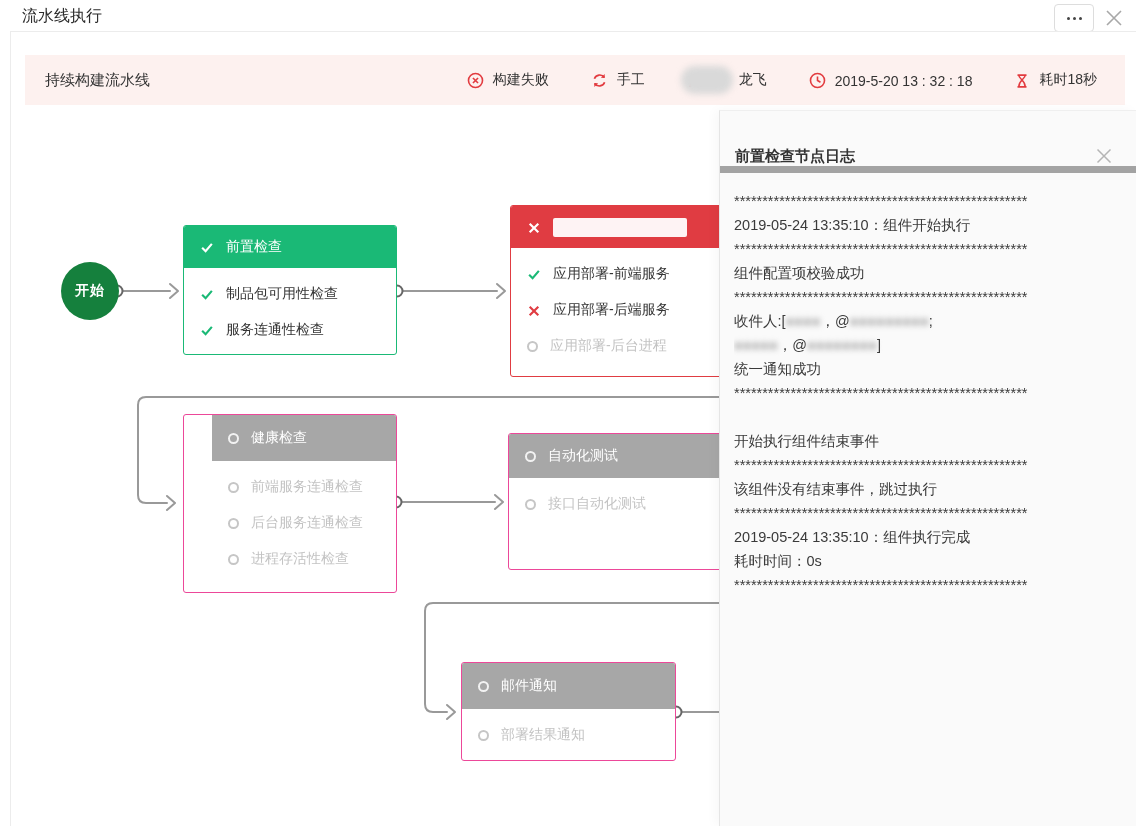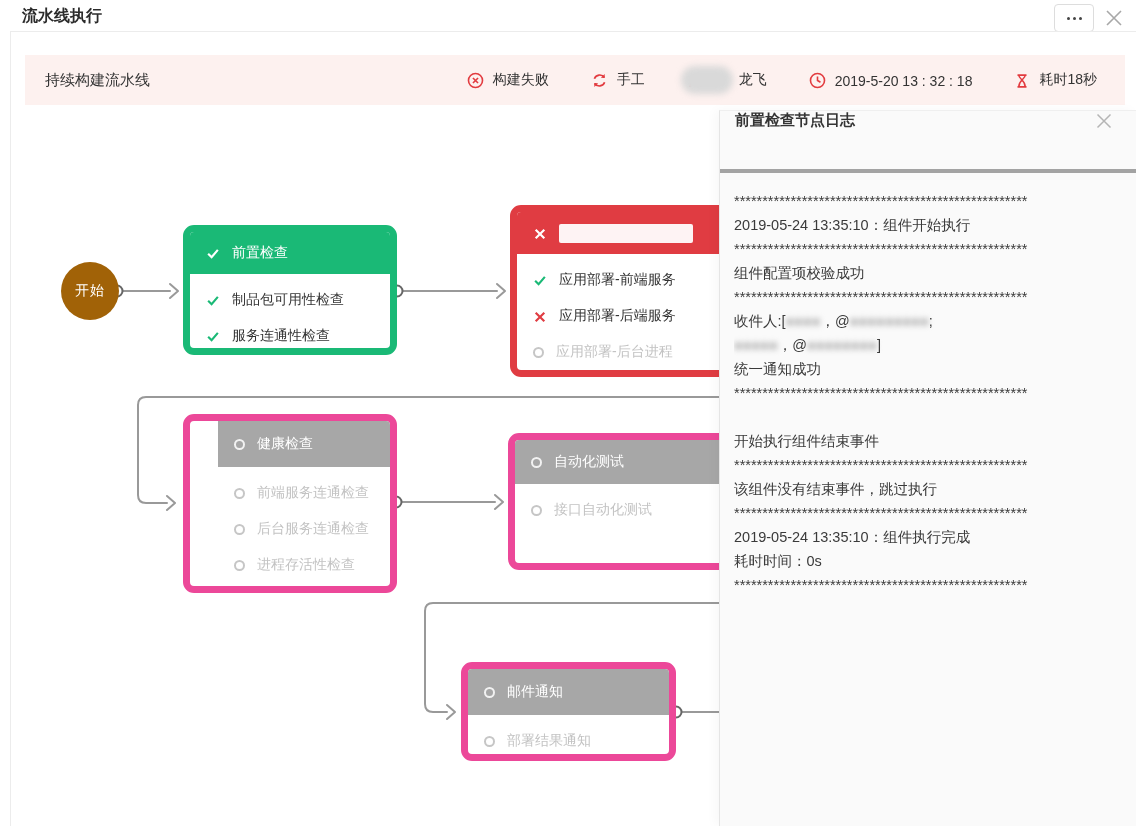--- a/index.html
+++ b/index.html
@@ -1,61 +1,61 @@
 <!DOCTYPE html>
 <html><head>
 <meta charset="utf-8">
 <style>
   html,body{margin:0;padding:0;background:#fff;}
   body{width:1136px;height:826px;position:relative;overflow:hidden;
        font-family:"Liberation Sans","DejaVu Sans",sans-serif;color:#333;}
   
-  .win-title{position:absolute;left:22px;top:6px;font-size:16px;font-weight:bold;color:#2b2b2b;}
+  .win-title{position:absolute;left:22px;top:6px;font-size:16px;font-weight:normal;color:#2b2b2b;}
   .more-btn{position:absolute;left:1054px;top:4px;width:38px;height:26px;border:1px solid #ddd;
             border-radius:4px;background:#fff;display:flex;align-items:center;justify-content:center;gap:3px;cursor:pointer;}
   .more-btn i{width:3px;height:3px;border-radius:50%;background:#444;}
   .win-close{position:absolute;left:1103px;top:7px;width:22px;height:22px;cursor:pointer;}
   .divider-h{position:absolute;left:10px;right:0;top:31px;height:1px;background:#ececec;}
   .edge-v{position:absolute;left:10px;top:31px;bottom:0;width:1px;background:#ececec;}
   
   .pipe-bar{position:absolute;left:25px;top:55px;width:1100px;height:50px;background:#fdf1ef;
             display:flex;align-items:center;font-size:14px;color:#333;}
   .pipe-name{margin-left:20px;font-size:15px;color:#333;}
   .bar-right{margin-left:auto;margin-right:28px;display:flex;align-items:center;gap:42px;}
   .bar-item{display:flex;align-items:flex-end;gap:9px;white-space:nowrap;}
   .bar-item svg{display:block;}
   .op-wrap{position:relative;display:flex;align-items:center;}
   .op-name{margin-left:26px;position:relative;z-index:0;}
   .op-blur{position:absolute;left:-6px;top:-5px;width:52px;height:28px;background:#d9d9d9;
            border-radius:14px;filter:blur(3px);z-index:1;}
   .flow-svg{position:absolute;left:0;top:0;z-index:1;pointer-events:none;}
   .start-node{position:absolute;left:61px;top:262px;width:58px;height:58px;border-radius:50%;
-              background:#a16207;color:#fff;font-size:14px;font-weight:normal;
+              background:#15803d;color:#fff;font-size:14px;font-weight:bold;
               display:flex;align-items:center;justify-content:center;z-index:2;cursor:pointer;letter-spacing:1px;}
-  .node{position:absolute;background:#fff;border:7px solid #ec4899;border-radius:11px;
+  .node{position:absolute;background:#fff;border:1px solid #ec4899;border-radius:3px;
         box-sizing:border-box;z-index:2;cursor:pointer;overflow:hidden;}
   .node.success{border-color:#1ab976;}
   .node.failed{border-color:#e03c42;}
   .node-header{display:flex;align-items:center;gap:12px;padding:0 16px;color:#fff;font-size:14px;}
   .node.success .node-header{background:#1ab976;}
   .node.failed  .node-header{background:#e03c42;}
   .node.pending .node-header{background:#a7a7a7;}
   .node-body{padding-top:8px;}
   .node-item{display:flex;align-items:center;gap:12px;padding:0 16px;height:36px;font-size:14px;color:#333;text-align:right;}
   .node-item.pending{color:#c3c3c3;}
   .ring{width:11px;height:11px;border-radius:50%;box-sizing:border-box;flex:0 0 auto;}
   .ring.hdr{border:2px solid rgba(255,255,255,.85);}
   .ring.itm{border:2px solid #c6c6c6;}
   .redact-box{display:inline-block;width:134px;height:19px;background:rgba(255,255,255,.94);
               border-radius:2px;filter:blur(.5px);}
   
   .log-panel{position:absolute;left:719px;top:110px;right:0;bottom:0;background:#fafafa;
              border-left:1px solid #e5e5e5;border-top:1px solid #efefef;z-index:5;box-shadow:-4px 0 10px rgba(0,0,0,.03);}
-  .log-head{height:62px;display:flex;align-items:flex-start;justify-content:space-between;
-            padding:0 22px 0 15px;border-bottom:4px solid #a3a3a3;box-sizing:border-box;}
+  .log-head{height:62px;display:flex;align-items:flex-end;justify-content:space-between;
+            padding:0 22px 0 15px;border-bottom:7px solid #a3a3a3;box-sizing:border-box;}
   .log-title{font-size:15px;font-weight:bold;color:#333;}
   .log-close{width:20px;height:20px;cursor:pointer;}
   .log-body{padding:16px 14px 0 14px;font-size:14.5px;line-height:24px;color:#3a3a3a;}
   .log-line{white-space:nowrap;overflow:hidden;}
   .log-line .blur{filter:blur(3px);color:#9a9a9a;}
 </style>
 </head>
 <body>
 
 <div class="win-title">流水线执行</div>

